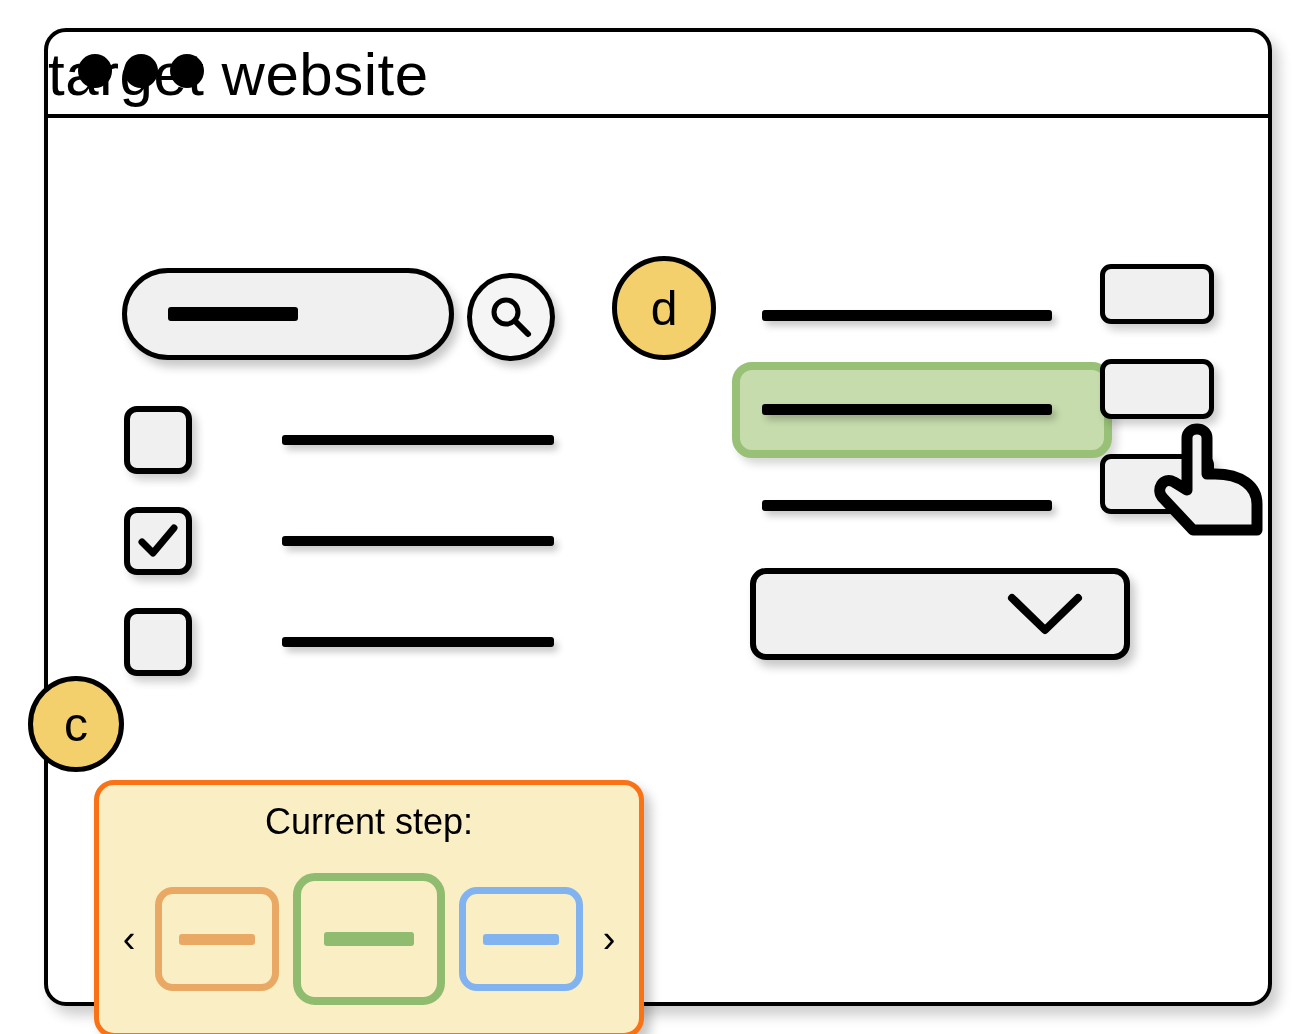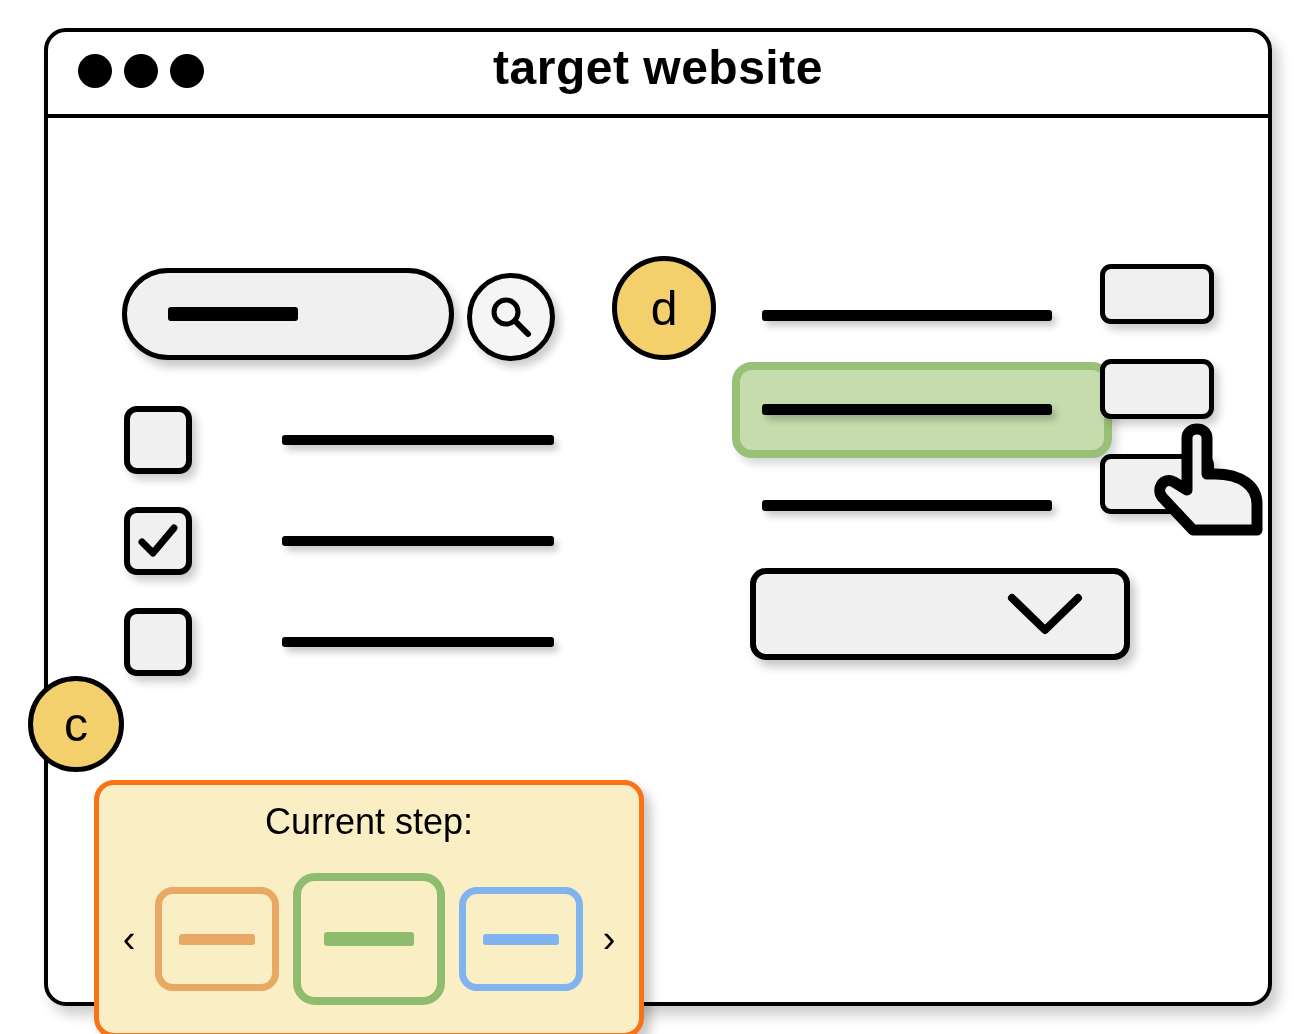--- a/index.html
+++ b/index.html
@@ -53,23 +53,23 @@
     height: 34px;
     border-radius: 50%;
     background: #000000;
   }
 
   .window-title {
     position: absolute;
     left: 0;
     right: 0;
     top: 10px;
-    text-align: center;
-    font-size: 48px;
-    font-weight: 700;
+    text-align: left;
+    font-size: 60px;
+    font-weight: 400;
     color: #000000;
     letter-spacing: 0.5px;
     line-height: 1.1;
   }
 
   .window-body {
     position: relative;
     width: 100%;
     height: calc(100% - 86px);
   }

